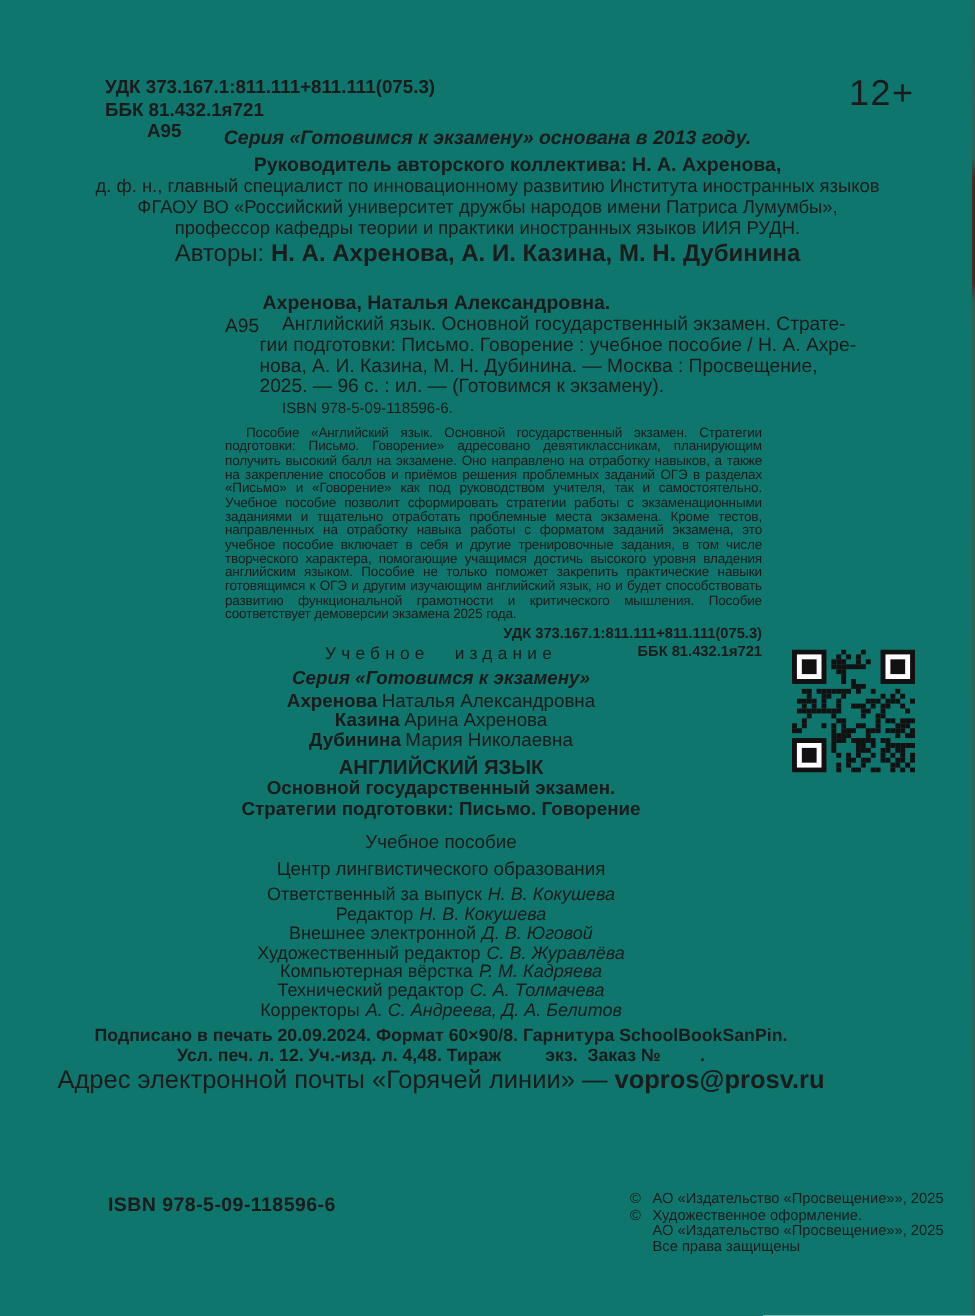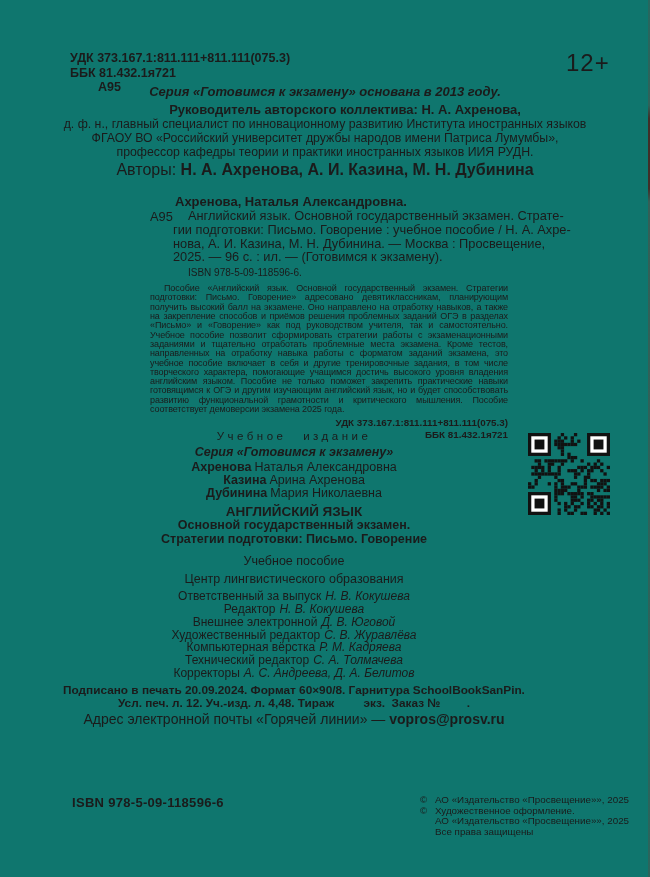--- a/index.html
+++ b/index.html
@@ -83,21 +83,21 @@
   .colophon-authors .surname{font-weight:bold;}
   .colophon-authors .given{margin-left:3px;}
   .book-title{font-size:13.5px;line-height:14px;font-weight:bold;margin-top:6px;}
   .book-sub{font-size:12.5px;line-height:13.5px;font-weight:bold;}
   .pub-type{font-size:12.5px;line-height:13px;margin-top:9px;}
   .ling-center{font-size:12.5px;line-height:13px;margin-top:5px;}
   .staff{margin-top:4px;font-size:12px;line-height:12.7px;}
   .staff .name{font-style:italic;margin-left:4px;}
   .print-info{margin-top:5px;font-size:11.8px;line-height:13px;font-weight:bold;}
   .publisher{margin-top:2px;font-size:11.8px;line-height:12.4px;}
-  .hotline{margin-top:3px;font-size:14px;line-height:13px;}
+  .hotline{margin-top:3px;font-size:17px;line-height:13px;}
   .hotline .email{font-weight:bold;text-decoration:none;color:#1b1b1b;}
 
   .footer-isbn{
     position:absolute;left:72px;top:795px;
     font-size:13px;font-weight:bold;letter-spacing:.3px;
   }
   .copyright{
     position:absolute;left:420px;top:795px;
     font-size:9.8px;line-height:10.6px;
   }

